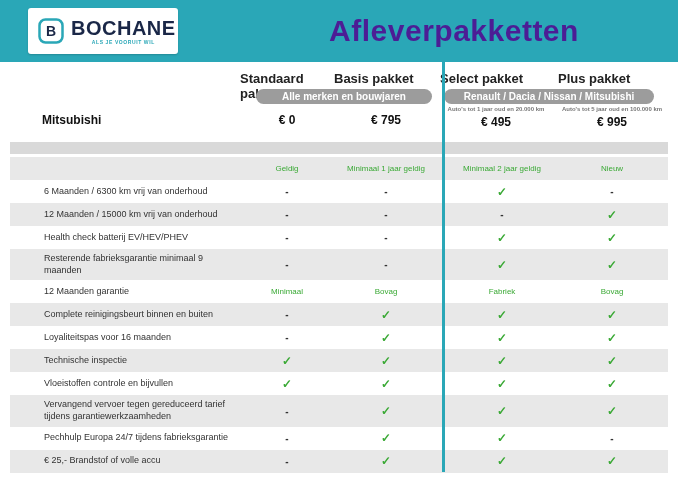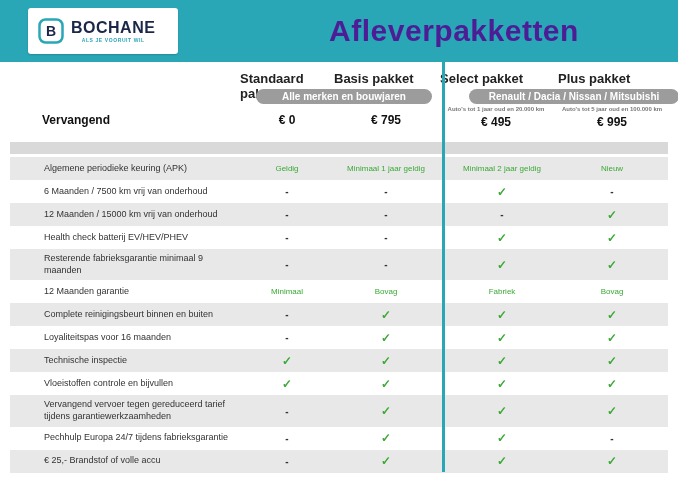--- a/index.html
+++ b/index.html
@@ -9,42 +9,42 @@
   }
   .topbar { position:relative; height:62px; background:var(--accent,#2aa7b7); }
   .logo-box {
     position:absolute; left:28px; top:8px; width:150px; height:46px;
     background:#fff; border-radius:3px; display:flex; align-items:center;
     gap:7px; padding:0 10px; box-sizing:border-box;
     box-shadow:0 1px 2px rgba(0,0,0,.18);
   }
   .logo-icon svg { display:block; }
   .logo-text { display:flex; flex-direction:column; line-height:1; }
-  .brand { font-weight:bold; font-size:16px; color:var(--brand,#1a2747); letter-spacing:.5px; }
+  .brand { font-weight:bold; font-size:20px; color:var(--brand,#1a2747); letter-spacing:.5px; }
   .tagline { font-size:5px; color:var(--accent,#2aa7b7); font-weight:bold; letter-spacing:.6px; margin-top:2px; align-self:center; }
   .title {
     position:absolute; left:240px; right:10px; top:0; height:62px; margin:0;
     display:flex; align-items:center; justify-content:center;
     color:#4c1d95; font-size:30px; font-weight:bold; letter-spacing:.5px;
   }
   .divider { position:absolute; left:442px; top:62px; width:3px; height:410px; background:var(--accent,#2aa7b7); z-index:5; }
 
   .pkg-header { position:relative; height:78px; }
   .colhead { position:absolute; top:9px; font-size:13px; font-weight:bold; color:#222; text-align:left; }
   .pkg-header .hc0 { left:240px; width:94px; }
   .pkg-header .hc1 { left:334px; width:104px; }
   .pkg-header .hc2 { left:440px; width:112px; }
   .pkg-header .hc3 { left:558px; width:108px; }
   .badge {
     position:absolute; top:27px; height:15px; line-height:15px;
     background:var(--badge,#9c9c9c); color:#fff; font-size:10px; font-weight:bold;
     text-align:center; border-radius:8px; overflow:hidden; white-space:nowrap;
   }
   .badge1 { left:256px; width:176px; }
-  .badge2 { left:469px; width:210px; }
+  .badge2 { left:444px; width:210px; }
   .total-label { position:absolute; left:42px; top:51px; font-size:12px; font-weight:bold; color:#111; }
   .price { position:absolute; font-size:12px; font-weight:bold; color:#111; text-align:center; }
   .price.p0 { top:51px; }
   .price.p1 { top:51px; }
   .price.p2 { top:53px; }
   .price.p3 { top:53px; }
   .note { position:absolute; top:44px; font-size:6px; color:#777; font-weight:bold; text-align:center; white-space:nowrap; overflow:hidden; }
 
   .spacer { height:12px; background:#d9d9d9; margin:2px 10px 3px 10px; }
 
@@ -88,41 +88,40 @@
 
 <section class="pkg-header">
   <div class="colhead hc0">Standaard pakket</div>
   <div class="colhead hc1">Basis pakket</div>
   <div class="colhead hc2">Select pakket</div>
   <div class="colhead hc3">Plus pakket</div>
 
   <div class="badge badge1">Alle merken en bouwjaren</div>
   <div class="badge badge2">Renault / Dacia / Nissan / Mitsubishi</div>
 
-  <div class="total-label">Vervangend</div>
+  <div class="total-label">Mitsubishi</div>
   <div class="price p0 hc0">€ 0</div>
   <div class="price p1 hc1">€ 795</div>
   <div class="note hc2">Auto's tot 1 jaar oud en 20.000 km</div>
   <div class="price p2 hc2">€ 495</div>
   <div class="note hc3">Auto's tot 5 jaar oud en 100.000 km</div>
   <div class="price p3 hc3">€ 995</div>
 </section>
 
 <div class="spacer"></div>
 
 <section class="feature-rows">
     <div class="frow gray">
-      <div class="flabel">Algemene periodieke keuring (APK)</div>
       <div class="fcell c0 text">Geldig</div>
       <div class="fcell c1 text">Minimaal 1 jaar geldig</div>
       <div class="fcell c2 text">Minimaal 2 jaar geldig</div>
       <div class="fcell c3 text">Nieuw</div>
     </div>
     <div class="frow white">
-      <div class="flabel">6 Maanden / 7500 km vrij van onderhoud</div>
+      <div class="flabel">6 Maanden / 6300 km vrij van onderhoud</div>
       <div class="fcell c0 dash">-</div>
       <div class="fcell c1 dash">-</div>
       <div class="fcell c2 check">✓</div>
       <div class="fcell c3 dash">-</div>
     </div>
     <div class="frow gray">
       <div class="flabel">12 Maanden / 15000 km vrij van onderhoud</div>
       <div class="fcell c0 dash">-</div>
       <div class="fcell c1 dash">-</div>
       <div class="fcell c2 dash">-</div>

